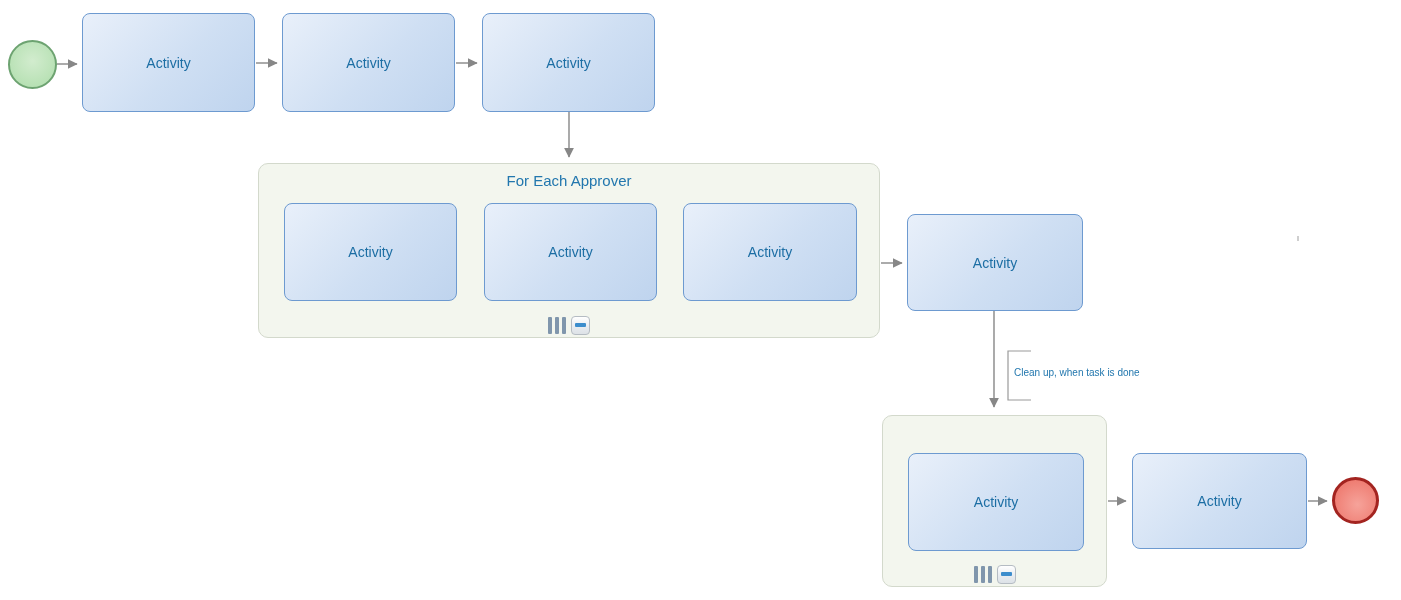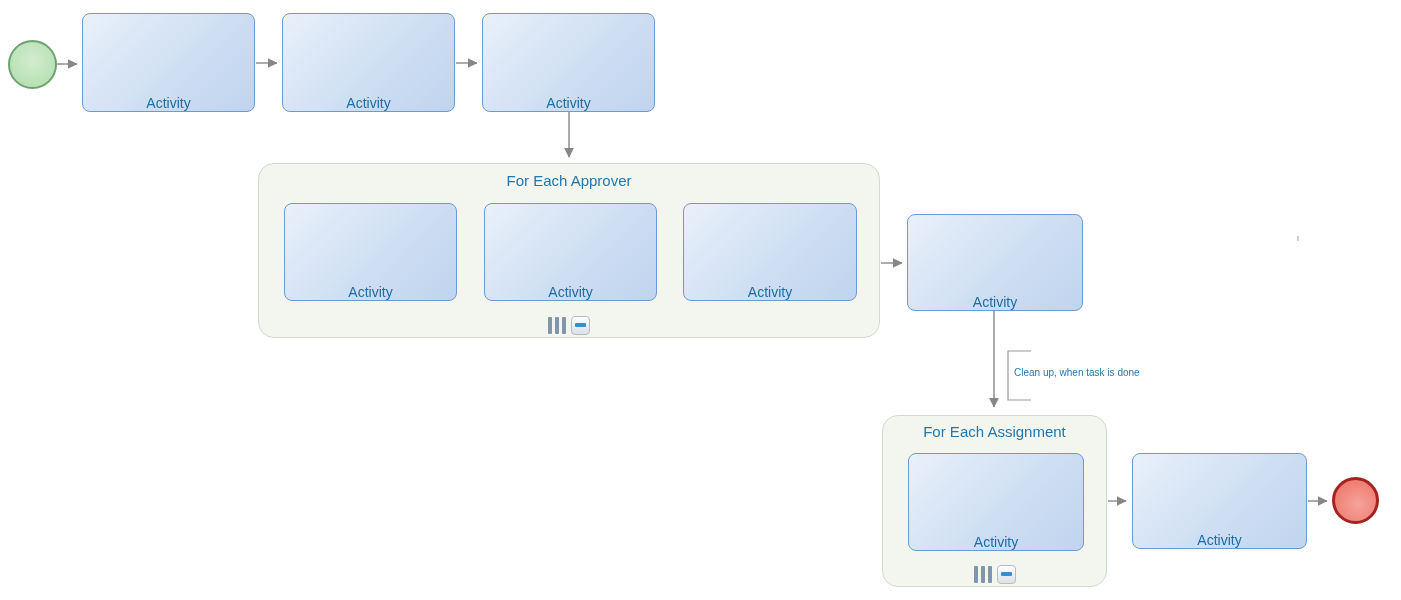--- a/index.html
+++ b/index.html
@@ -48,28 +48,28 @@
   .connectors path.bracket{
     stroke:var(--bracket,#9a9a9a);
     stroke-width:1.2;
     fill:none;
   }
   .activity{
     position:absolute;
     border:1.5px solid var(--activity_border);
     border-radius:8px;
     background:linear-gradient(135deg,var(--activity_fill_light) 0%,var(--activity_fill_mid) 55%,var(--activity_fill_dark) 100%);
-    display:flex;align-items:flex-end;justify-content:center;
+    display:flex;align-items:center;justify-content:center;
     color:var(--activity_text);
     font-size:14px;
   }
   .container-node{
     position:absolute;
     border:1px solid var(--container_border);
-    border-radius:16px;
+    border-radius:10px;
     background:var(--container_fill);
   }
   .container-title{
     position:absolute;left:0;right:0;
     text-align:center;
     color:var(--container_title);
     font-size:15px;
   }
   .marker-row{
     position:absolute;left:0;right:0;bottom:2px;
@@ -165,21 +165,20 @@
     </div>
   </div>
 
   <div class="activity" style="left:907px;top:214px;width:176px;height:97px;">
     <span>Activity</span>
   </div>
 
   <div class="annotation-label">Clean up, when task is done</div>
 
   <div class="container-node" style="left:882px;top:415px;width:225px;height:172px;">
-    <div class="container-title" style="top:7px;">For Each Assignment</div>
     <div class="activity" style="left:25px;top:37px;width:176px;height:98px;">
       <span>Activity</span>
     </div>
     <div class="marker-row">
       <span class="mi-bars">
           <i></i>
           <i></i>
           <i></i>
         </span>
       <span class="collapse-btn">

